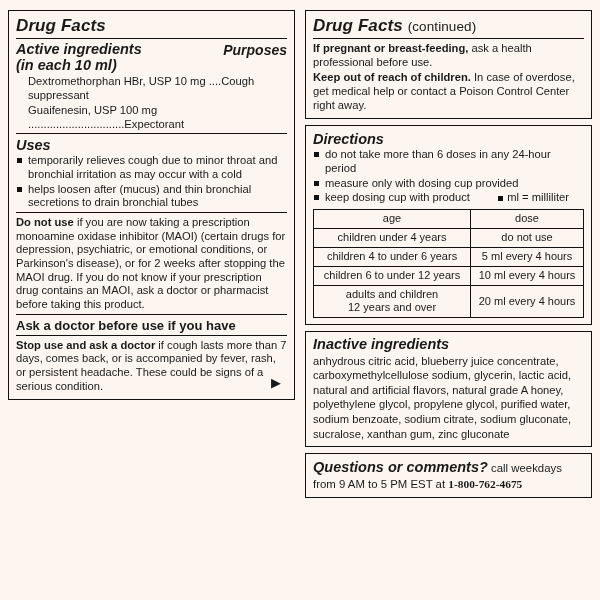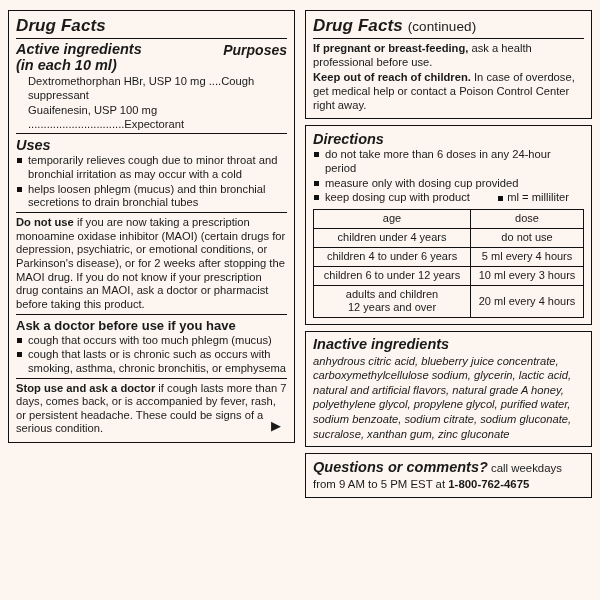--- a/index.html
+++ b/index.html
@@ -122,24 +122,23 @@
     text-align: center;
     padding: 2.5px 2px;
     line-height: 1.18;
   }
   table.dose th { font-weight: normal; }
 
   .inactive {
     font-size: 11.2px;
     line-height: 1.3;
     margin-top: 2px;
-    font-style: italic;
   }
   .qline { font-size: 11.4px; line-height: 1.3; }
-  .phone { font-weight: bold; }
+  .phone { font-weight: bold; font-family: Liberation Serif, serif; }
 </style>
 </head>
 <body>
 
 <div id="page">
 
   <div class="col">
 
     <div class="panel">
       <div class="title">Drug Facts</div>
@@ -154,36 +153,32 @@
       </div>
 
       <div class="ing">Dextromethorphan HBr, USP 10 mg ....Cough suppressant</div>
       <div class="ing">Guaifenesin, USP 100 mg ...............................Expectorant</div>
 
       <div class="rule"></div>
 
       <div class="sechead">Uses</div>
       <ul class="bul">
         <li>temporarily relieves cough due to minor throat and bronchial irritation as may occur with a cold</li>
-        <li>helps loosen phlegm (mucus) and thin bronchial secretions to drain bronchial tubes</li>
+        <li>helps loosen after (mucus) and thin bronchial secretions to drain bronchial tubes</li>
       </ul>
 
       <div class="rule"></div>
 
 
       <div class="warnbody">
         <p><span class="b">Do not use</span><span> if you are now taking a prescription monoamine oxidase inhibitor (MAOI) (certain drugs for depression, psychiatric, or emotional conditions, or Parkinson's disease), or for 2 weeks after stopping the MAOI drug. If you do not know if your prescription drug contains an MAOI, ask a doctor or pharmacist before taking this product.</span></p>
 
         <div class="rule thin"></div>
 
         <div class="sub">Ask a doctor before use if you have</div>
-        <ul class="bul">
-          <li>cough that occurs with too much phlegm (mucus)</li>
-          <li>cough that lasts or is chronic such as occurs with smoking, asthma, chronic bronchitis, or emphysema</li>
-        </ul>
 
         <div class="rule thin"></div>
 
         <p class="blk"><span class="b">Stop use and ask a doctor</span><span> if cough lasts more than 7 days, comes back, or is accompanied by fever, rash, or persistent headache. These could be signs of a serious condition.</span></p>
 
         <div class="arrow">▶</div>
       </div>
     </div>
 
   </div>
@@ -222,21 +217,21 @@
           <tr>
             <td>children under 4 years</td>
             <td>do not use</td>
           </tr>
           <tr>
             <td>children 4 to under 6 years</td>
             <td>5 ml every 4 hours</td>
           </tr>
           <tr>
             <td>children 6 to under 12 years</td>
-            <td>10 ml every 3 hours</td>
+            <td>10 ml every 4 hours</td>
           </tr>
           <tr>
             <td style="white-space:pre-line">adults and children
 12 years and over</td>
             <td>20 ml every 4 hours</td>
           </tr>
         </tbody>
       </table>
     </div>
 

